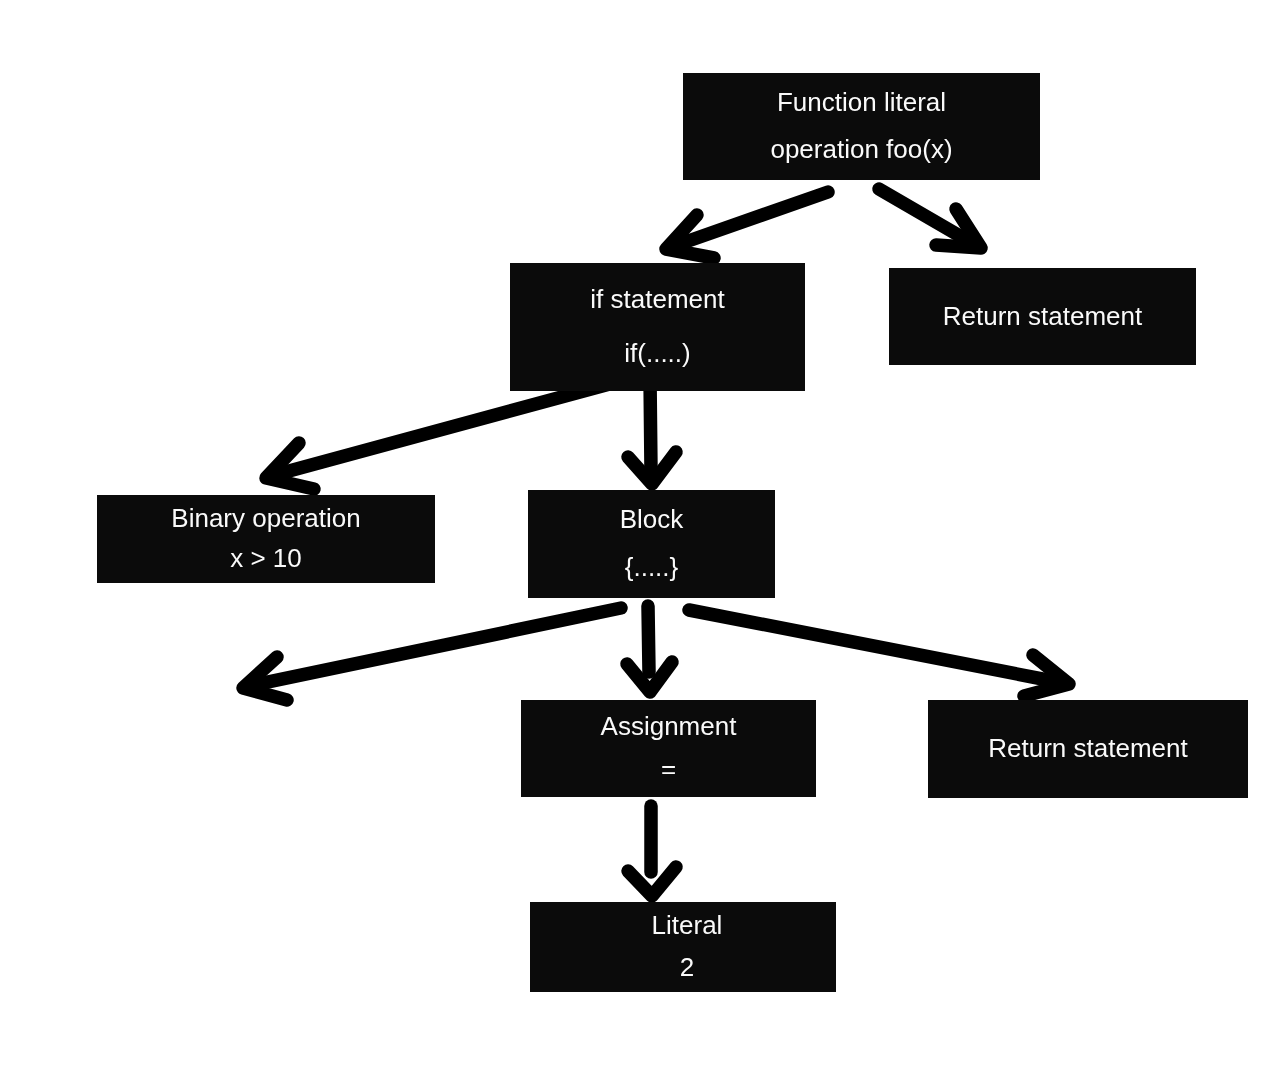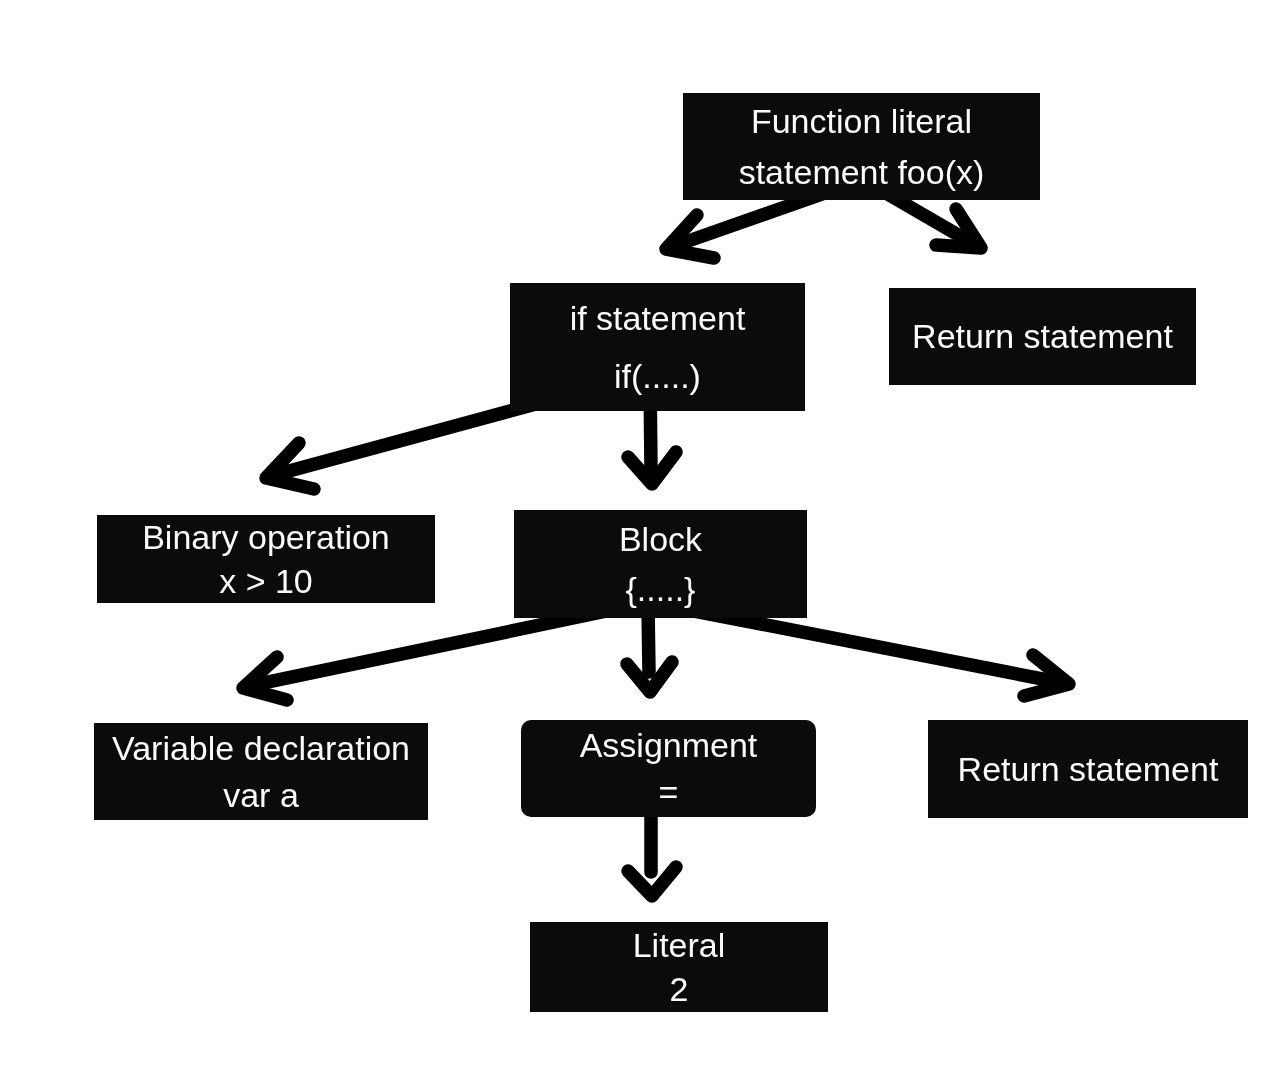--- a/index.html
+++ b/index.html
@@ -26,23 +26,22 @@
   }
   .node {
     position: absolute;
     background: #0b0b0b;
     color: #fafafa;
     display: flex;
     flex-direction: column;
     justify-content: space-evenly;
     align-items: center;
     text-align: center;
-    font-size: 34px;
+    font-size: 26px;
     line-height: 1.3;
-    margin-top: 20px;
   }
   .node .line {
     white-space: nowrap;
   }
 </style>
 </head>
 <body>
 
 <div class="canvas">
 
@@ -76,54 +75,50 @@
       <path d="M1033,655 L1069,684 L1024,696"></path>
     </g>
     <g>
       <path d="M651,806 L651,872"></path>
       <path d="M628,871 L652,896 L676,867"></path>
     </g>
   </svg>
 
   <div class="node" style="left:683px; top:73px;  width:357px; height:107px;">
     <div class="line">Function literal</div>
-    <div class="line">statement foo(x)</div>
+    <div class="line">operation foo(x)</div>
   </div>
 
   <div class="node" style="left:510px; top:263px; width:295px; height:128px;">
     <div class="line">if statement</div>
     <div class="line">if(.....)</div>
   </div>
 
   <div class="node" style="left:889px; top:268px; width:307px; height:97px;">
     <div class="line">Return statement</div>
   </div>
 
   <div class="node" style="left:97px;  top:495px; width:338px; height:88px;">
     <div class="line">Binary operation</div>
     <div class="line">x &gt; 10</div>
   </div>
 
-  <div class="node" style="left:514px; top:490px; width:293px; height:108px;">
+  <div class="node" style="left:528px; top:490px; width:247px; height:108px;">
     <div class="line">Block</div>
     <div class="line">{.....}</div>
   </div>
 
-  <div class="node" style="left:94px;  top:703px; width:334px; height:97px;">
-    <div class="line">Variable declaration</div>
-    <div class="line">var a</div>
-  </div>
 
-  <div class="node" style="left:521px; top:700px; width:295px; height:97px;border-radius:10px;">
+  <div class="node" style="left:521px; top:700px; width:295px; height:97px;">
     <div class="line">Assignment</div>
     <div class="line">=</div>
   </div>
 
   <div class="node" style="left:928px; top:700px; width:320px; height:98px;">
     <div class="line">Return statement</div>
   </div>
 
-  <div class="node" style="left:530px; top:902px; width:298px; height:90px;">
+  <div class="node" style="left:530px; top:902px; width:298px; height:90px;padding-left:8px;">
     <div class="line">Literal</div>
     <div class="line">2</div>
   </div>
 
 </div>
 
 </body></html>

